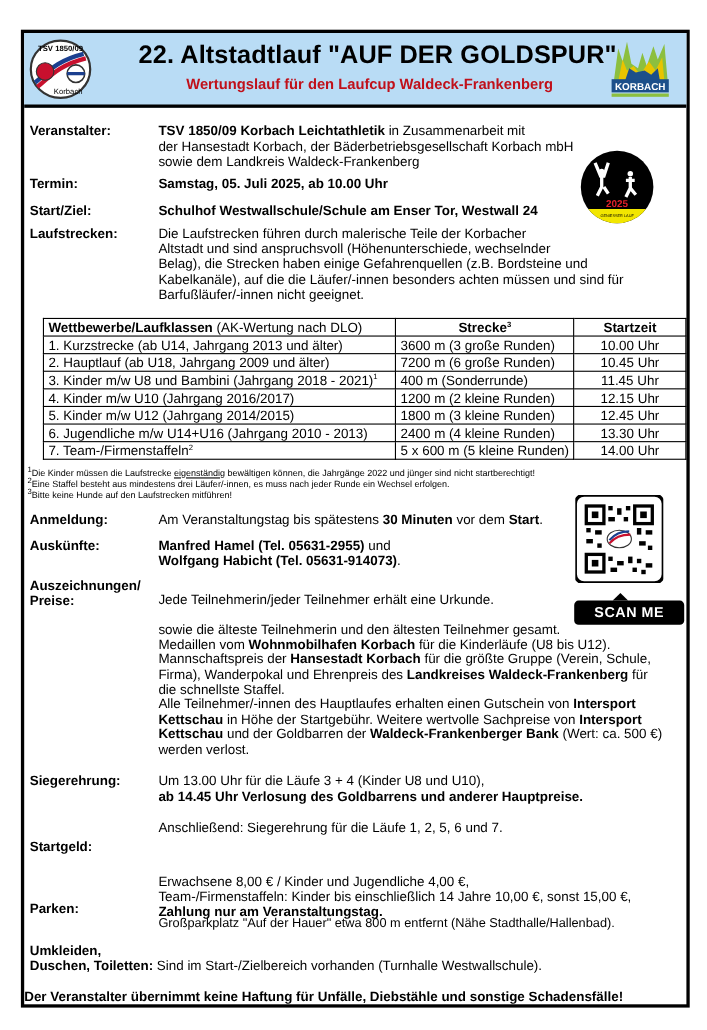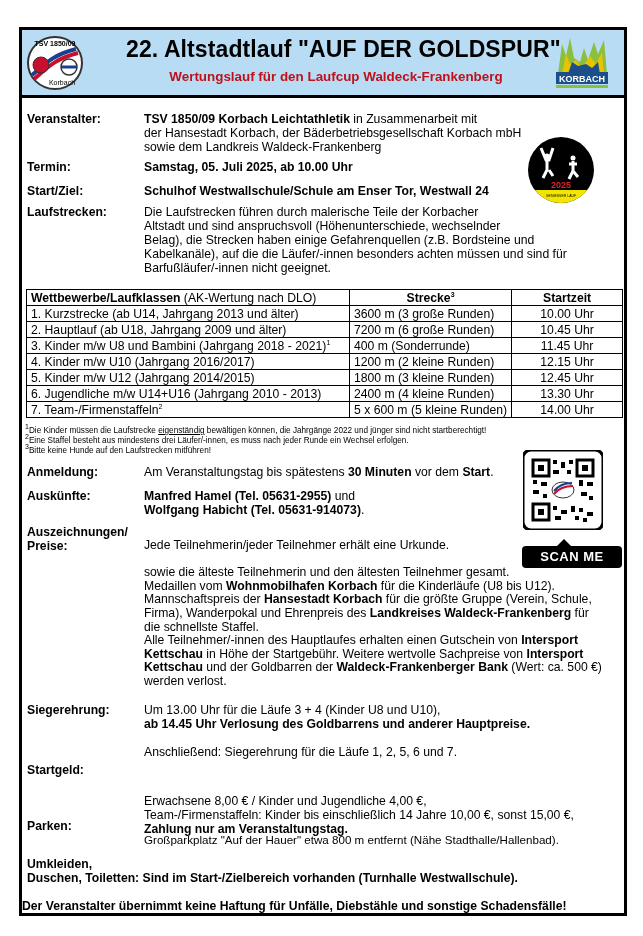--- a/index.html
+++ b/index.html
@@ -7,21 +7,21 @@
   .frame { position:absolute; left:19px; top:27px; width:602px; height:883px; border:3px solid #000; box-sizing:content-box; }
   .header { position:absolute; left:0; top:0; width:602px; height:65px; background:#b9dcf5; border-bottom:3px solid #000; }
   .logo-tsv { position:absolute; left:4px; top:5px; width:58px; height:56px; }
   .logo-kb { position:absolute; left:530px; top:4px; width:60px; height:58px; }
   .title { position:absolute; left:104px; top:6px; width:420px; text-align:center; font-size:23px; font-weight:bold; letter-spacing:0.1px; white-space:nowrap; }
   .subtitle { position:absolute; left:104px; top:39px; width:420px; text-align:center; font-size:13.4px; color:#c0101a; font-weight:bold; white-space:nowrap; }
   .content { position:absolute; left:0; top:68px; width:602px; }
   .lbl { position:absolute; left:5px; font-size:12.2px; font-weight:bold; line-height:14px; }
   .val { position:absolute; left:122px; font-size:12.2px; line-height:14px; }
   .b { font-weight:bold; }
-  table.races { position:absolute; left:4px; top:191px; border-collapse:collapse; font-size:12.2px;border-radius:23px; }
+  table.races { position:absolute; left:17px; top:191px; border-collapse:collapse; font-size:12.2px;border-radius:23px; }
   table.races td, table.races th { border:1px solid #000; padding:0 4px; height:15px; line-height:14px; white-space:nowrap; }
   table.races th { font-weight:normal; text-align:left; }
   .c1 { width:314px; }
   .c2 { width:145px; }
   .c3 { width:102px; text-align:center; }
   .foot { position:absolute; left:3px; font-size:8.2px; line-height:10px; white-space:nowrap; }
   sup { font-size:7px; line-height:0; }
   .badge { position:absolute; left:505px; top:38px; width:68px; height:68px; }
   .qr { position:absolute; left:501px; top:352px; width:80px; height:80px; }
   .scan { position:absolute; left:500px; top:448px; width:100px; height:22px; background:#000; color:#fff; border-radius:4px; text-align:center; font-size:13px; font-weight:bold; line-height:22px; letter-spacing:0.5px; }
@@ -225,18 +225,18 @@
     </div>
 
     <div class="lbl" style="top:721px">Parken:</div>
     <div class="val" style="top:721px;font-size:11.6px">
       <br>
       <span>Großparkplatz "Auf der Hauer" etwa 800 m entfernt (Nähe Stadthalle/Hallenbad).</span>
     </div>
 
     <div class="lbl" style="top:759px">
       <span>Umkleiden,</span><br>
-      <span>Duschen, Toiletten:</span><span style="font-weight:bold"> Sind im Start-/Zielbereich vorhanden (Turnhalle Westwallschule).</span>
+      <span>Duschen, Toiletten:</span><span style="font-weight:normal"> Sind im Start-/Zielbereich vorhanden (Turnhalle Westwallschule).</span>
     </div>
 
     <div class="disclaimer" style="top:801px">Der Veranstalter übernimmt keine Haftung für Unfälle, Diebstähle und sonstige Schadensfälle!</div>
   </div>
 </div>
 
 </body></html>

